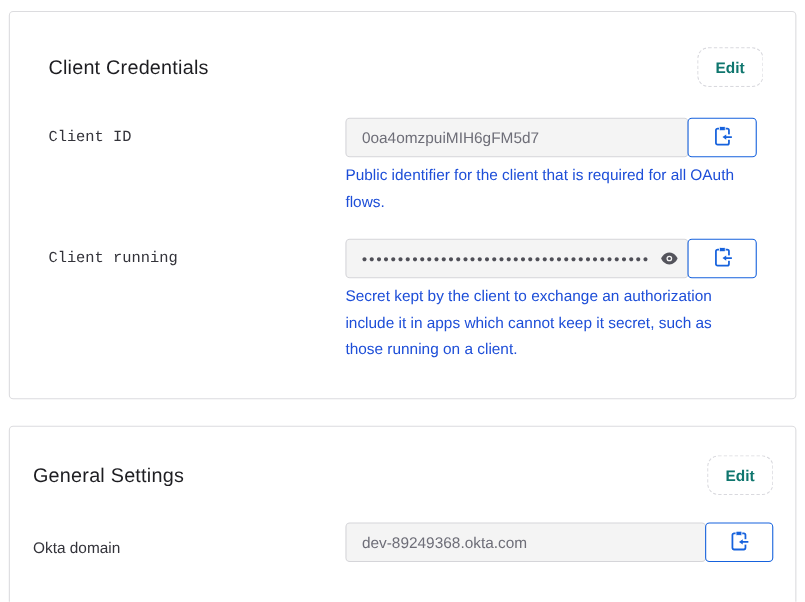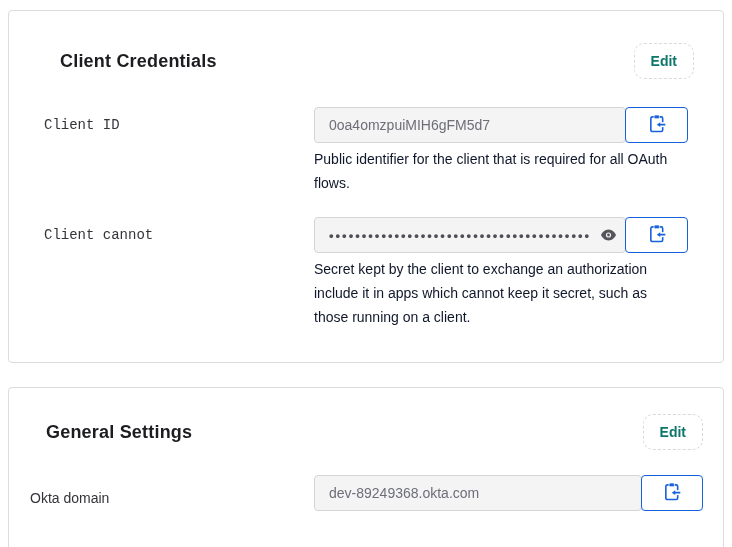--- a/index.html
+++ b/index.html
@@ -13,21 +13,21 @@
     margin: 0 8px; width: 716px;
     background: #fff;
     border: 1px solid #dcdcdf;
     border-radius: 4px;
   }
   .card-credentials { margin-top: 10px; padding: 30px 35px 33px 35px; }
   .card-general     { margin-top: 24px; padding: 24px 20px 60px 21px; height: 210px; }
 
   .card-header { display: flex; justify-content: space-between; align-items: center; height: 40px; }
   .card-title {
-    margin: 16px; font-size: 18px; font-weight: 700; color: #1d1d21; letter-spacing: .2px;
+    margin: 0; font-size: 18px; font-weight: 400; color: #1d1d21; letter-spacing: .2px;
   }
   .edit-link {
     font-family: inherit; font-size: 14px; font-weight: 700; color: #0f766e;
     background: none; border: 1px dashed #d9d9de; border-radius: 10px;
     padding: 10px 16px; cursor: pointer; line-height: 1;
   }
   .card-credentials .edit-link { margin-right: -6px; }
 
   .field-row { display: flex; margin-top: 26px; }
   .field-row.tight { margin-top: 22px; }
@@ -58,21 +58,21 @@
   }
   .copy-btn {
     width: 63px; height: 36px; flex: none;
     margin-left: -1px; position: relative; z-index: 1;
     background: #ffffff; border: 1px solid #1662dd; border-radius: 4px;
     display: flex; align-items: center; justify-content: center;
     cursor: pointer;
   }
   .card-general .copy-btn { width: 62px; }
 
-  .help { margin-top: 4px; font-size: 14px; line-height: 24px; color: #0f172a; }
+  .help { margin-top: 4px; font-size: 14px; line-height: 24px; color: #1d4ed8; }
 </style>
 </head>
 <body>
 
 <main>
 
   <section class="card card-credentials">
     <div class="card-header">
       <h2 class="card-title">Client Credentials</h2>
       <button class="edit-link">Edit</button>
@@ -97,21 +97,21 @@
           </button>
         </div>
         <div class="help">
           <div>Public identifier for the client that is required for all OAuth</div>
           <div>flows.</div>
         </div>
       </div>
     </div>
 
     <div class="field-row tight">
-      <div class="field-label">Client cannot</div>
+      <div class="field-label">Client running</div>
       <div class="field-control">
         <div class="input-group">
           <div class="input-wrap">
             <input class="text-input masked" type="text" readonly="" value="••••••••••••••••••••••••••••••••••••••••" style="">
             <button class="eye-btn">
               <span>
                 <svg width="17" height="14" viewBox="0 0 17 14">
                   <path fill="#54545c" d="M8.5 1.6 C4.9 1.6 2.2 4.4 1 7 c1.2 2.6 3.9 5.4 7.5 5.4 c3.6 0 6.3 -2.8 7.5 -5.4 C14.8 4.4 12.1 1.6 8.5 1.6 z"></path>
                   <circle cx="8.5" cy="7" r="2.6" fill="#f4f4f4"></circle>
                   <circle cx="8.5" cy="7" r="1.4" fill="#54545c"></circle>

